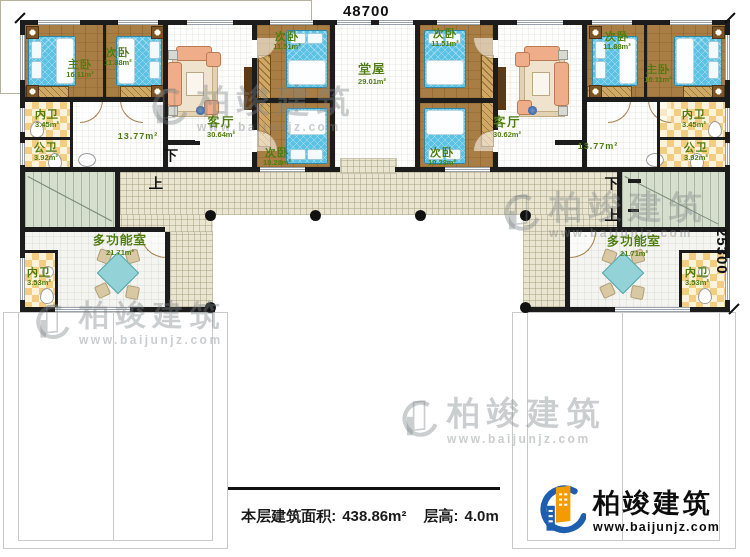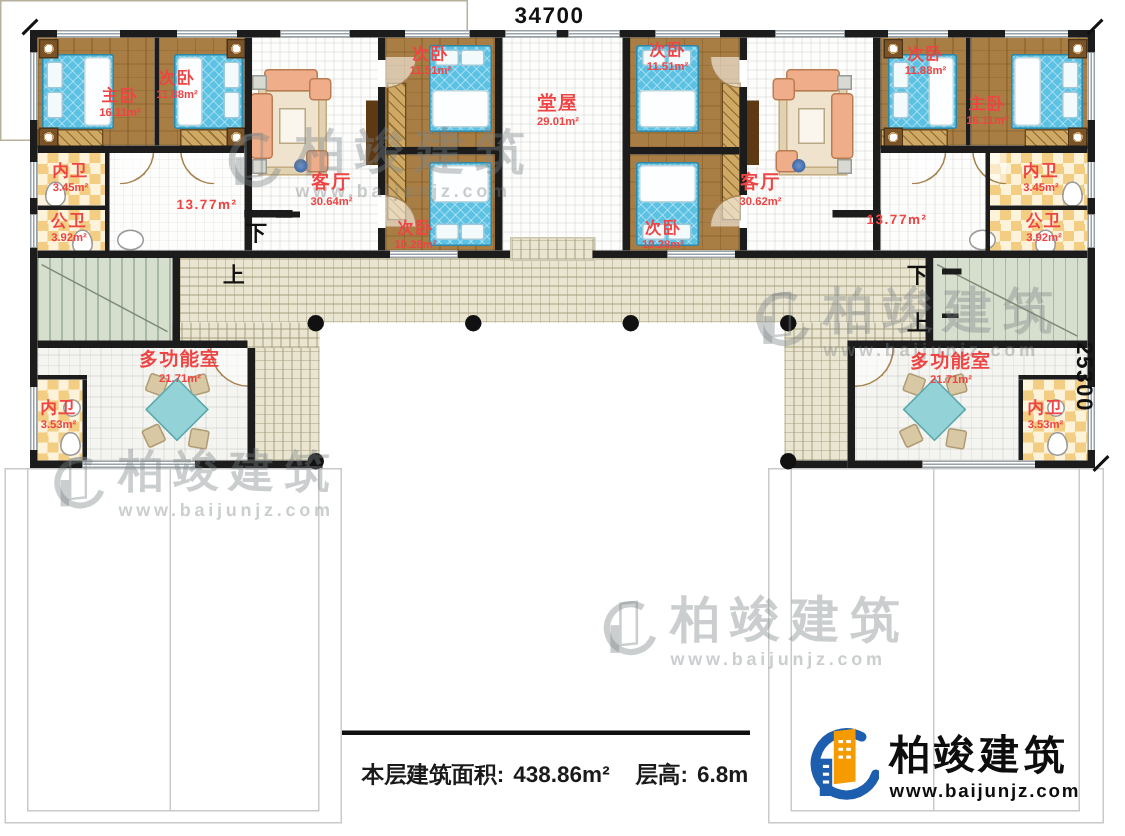--- a/index.html
+++ b/index.html
@@ -53,21 +53,21 @@
        background-image:linear-gradient(#98a2a8,#98a2a8);background-size:100% 1px;
        background-position:center;background-repeat:no-repeat;}
   .winv{position:absolute;z-index:24;background:#fff;
        box-shadow:inset 1px 0 0 #98a2a8, inset -1px 0 0 #98a2a8;
        background-image:linear-gradient(#98a2a8,#98a2a8);background-size:1px 100%;
        background-position:center;background-repeat:no-repeat;}
   .diag{position:absolute;z-index:8;height:1px;background:#7d8a77;transform-origin:0 0;}
   .outline{position:absolute;z-index:3;border:1px solid #c9c9c9;}
   .gline{position:absolute;z-index:3;background:#c9c9c9;}
   
-  .rl{position:absolute;transform:translate(-50%,-50%);text-align:center;z-index:40;color:#ef4444;white-space:nowrap;}
+  .rl{position:absolute;transform:translate(-50%,-50%);text-align:center;z-index:40;color:#4d7c0f;white-space:nowrap;}
   .rl b{display:block;font-size:11px;font-weight:700;line-height:1.1;letter-spacing:1px;}
   .rl i{display:block;font-style:normal;font-weight:700;font-size:7.5px;line-height:1.2;text-align:center;}
   .rl.big b{font-size:12.5px;}
   .sl{position:absolute;transform:translate(-50%,-50%);z-index:40;font-size:14px;font-weight:700;color:#111;}
   .dim{position:absolute;z-index:45;font-weight:700;font-size:15px;color:#111;letter-spacing:1px;}
   .dimv{writing-mode:vertical-rl;}
   
   .wm{position:absolute;display:flex;align-items:center;gap:9px;z-index:35;color:rgba(125,132,136,.40);pointer-events:none;}
   .wm .big{font-size:33px;font-weight:800;letter-spacing:7px;line-height:1;}
   .wm .url{font-size:12px;font-weight:700;letter-spacing:2.5px;margin-top:3px;}
@@ -405,21 +405,21 @@
   <div class="rl" style="left:697px;top:277px;">
       <b>内卫</b>
       <i>3.53m²</i>
     </div>
 
   <div class="sl" style="left:171px;top:156px;">下</div>
   <div class="sl" style="left:156px;top:184px;">上</div>
   <div class="sl" style="left:612px;top:184px;">下</div>
   <div class="sl" style="left:612px;top:216px;">上</div>
 
-  <div class="dim" style="left:343px;top:2px;">34700</div>
+  <div class="dim" style="left:343px;top:2px;">48700</div>
   <div class="dim dimv" style="left:714px;top:228px;">25300</div>
   <div class="tick" style="left:13px;top:17px;"></div>
   <div class="tick" style="left:723px;top:17px;"></div>
   <div class="tick" style="left:727px;top:308px;"></div>
 
   <div class="wm" style="left:146px;top:84px;">
     <svg width="42" height="46" viewBox="0 0 50 54">
       <path d="M39 8 A19 19 0 1 0 47 31" fill="none" stroke="rgba(125,132,136,.40)" stroke-width="5"></path>
       <rect x="21" y="7" width="13" height="33" fill="none" stroke="rgba(125,132,136,.40)" stroke-width="2" transform="skewY(-6)"></rect>
       <rect x="13" y="22" width="7" height="22" fill="rgba(125,132,136,.40)"></rect>
@@ -459,21 +459,21 @@
     </svg>
     <div>
         <div class="big">柏竣建筑</div>
         <div class="url">www.baijunjz.com</div>
       </div>
   </div>
 
   <div class="underline"></div>
   <div class="sub">
     <span>本层建筑面积:</span><span>438.86m²</span>
-    <span style="margin-left:10px;">层高:</span><span>6.8m</span>
+    <span style="margin-left:10px;">层高:</span><span>4.0m</span>
   </div>
 
   <div class="brand">
     <svg width="52" height="56" viewBox="0 0 50 54">
       <path d="M39 7 A20 20 0 1 0 48 31" fill="none" stroke="#1d5fae" stroke-width="6" stroke-linecap="round"></path>
       <rect x="21" y="6" width="14" height="34" fill="#f59b00" transform="skewY(-7)"></rect>
       <rect x="12" y="21" width="8" height="24" fill="#1d5fae"></rect>
       <g fill="#fff">
         <rect x="24" y="9" width="3" height="2"></rect>
           <rect x="29" y="9" width="3" height="2"></rect>

